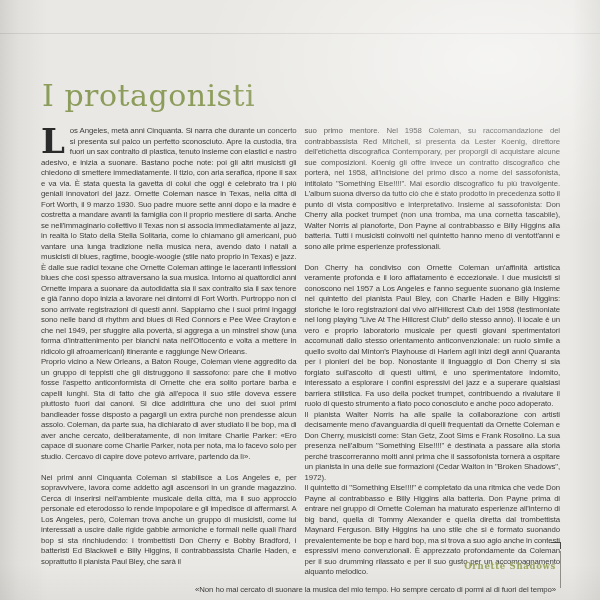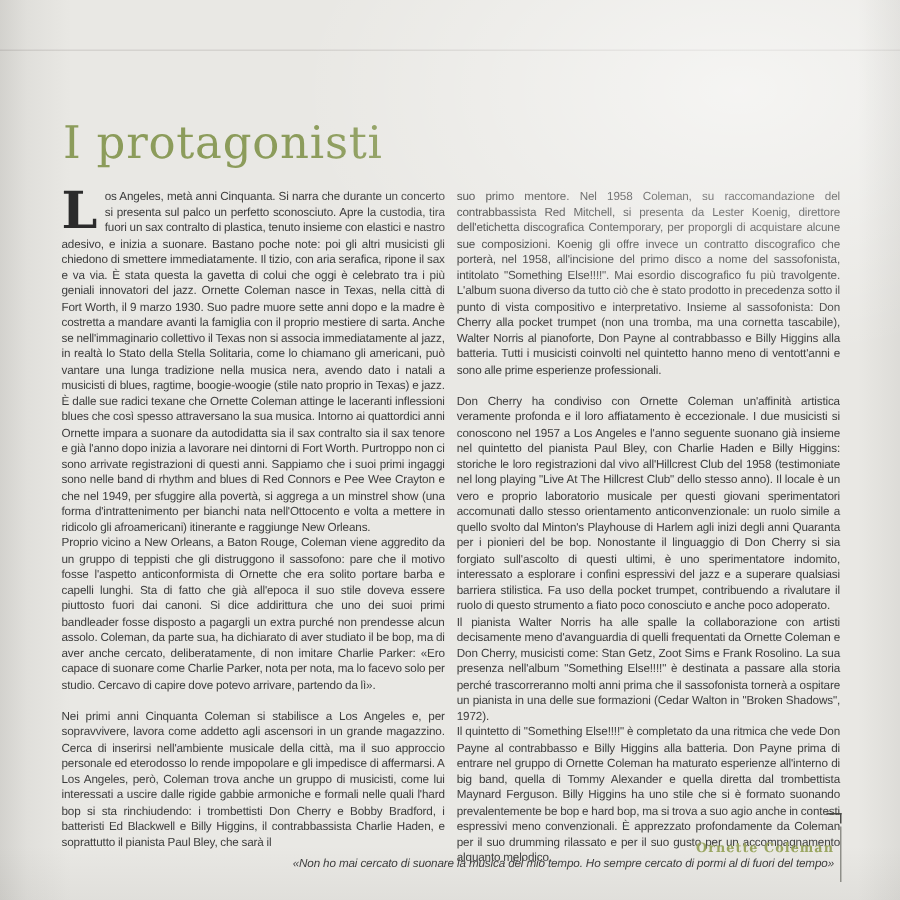--- a/index.html
+++ b/index.html
@@ -85,22 +85,21 @@
     z-index: 6;
   }
   .caption-attribution {
     font-family: "DejaVu Serif", "Liberation Serif", serif;
     font-weight: bold;
     font-size: 8.5px;
     letter-spacing: 0.7px;
     color: #9aa661;
   }
   .caption-quote {
-    margin-top: 0;
-    font-style: italic;
+    margin-top: 14px;
     font-size: 7.8px;
     letter-spacing: -0.1px;
     color: #3c3c3c;
   }
   .caption-rule {
     position: absolute;
     left: 560px;
     top: 551px;
     width: 1px;
     height: 37px;
@@ -137,15 +136,15 @@
     <p>suo primo mentore. Nel 1958 Coleman, su raccomandazione del contrabbassista Red Mitchell, si presenta da Lester Koenig, direttore dell'etichetta discografica Contemporary, per proporgli di acquistare alcune sue composizioni. Koenig gli offre invece un contratto discografico che porterà, nel 1958, all'incisione del primo disco a nome del sassofonista, intitolato "Something Else!!!!". Mai esordio discografico fu più travolgente. L'album suona diverso da tutto ciò che è stato prodotto in precedenza sotto il punto di vista compositivo e interpretativo. Insieme al sassofonista: Don Cherry alla pocket trumpet (non una tromba, ma una cornetta tascabile), Walter Norris al pianoforte, Don Payne al contrabbasso e Billy Higgins alla batteria. Tutti i musicisti coinvolti nel quintetto hanno meno di ventott'anni e sono alle prime esperienze professionali.</p>
     <p class="gap-before">Don Cherry ha condiviso con Ornette Coleman un'affinità artistica veramente profonda e il loro affiatamento è eccezionale. I due musicisti si conoscono nel 1957 a Los Angeles e l'anno seguente suonano già insieme nel quintetto del pianista Paul Bley, con Charlie Haden e Billy Higgins: storiche le loro registrazioni dal vivo all'Hillcrest Club del 1958 (testimoniate nel long playing "Live At The Hillcrest Club" dello stesso anno). Il locale è un vero e proprio laboratorio musicale per questi giovani sperimentatori accomunati dallo stesso orientamento anticonvenzionale: un ruolo simile a quello svolto dal Minton's Playhouse di Harlem agli inizi degli anni Quaranta per i pionieri del be bop. Nonostante il linguaggio di Don Cherry si sia forgiato sull'ascolto di questi ultimi, è uno sperimentatore indomito, interessato a esplorare i confini espressivi del jazz e a superare qualsiasi barriera stilistica. Fa uso della pocket trumpet, contribuendo a rivalutare il ruolo di questo strumento a fiato poco conosciuto e anche poco adoperato.</p>
     <p>Il pianista Walter Norris ha alle spalle la collaborazione con artisti decisamente meno d'avanguardia di quelli frequentati da Ornette Coleman e Don Cherry, musicisti come: Stan Getz, Zoot Sims e Frank Rosolino. La sua presenza nell'album "Something Else!!!!" è destinata a passare alla storia perché trascorreranno molti anni prima che il sassofonista tornerà a ospitare un pianista in una delle sue formazioni (Cedar Walton in "Broken Shadows", 1972).</p>
     <p>Il quintetto di "Something Else!!!!" è completato da una ritmica che vede Don Payne al contrabbasso e Billy Higgins alla batteria. Don Payne prima di entrare nel gruppo di Ornette Coleman ha maturato esperienze all'interno di big band, quella di Tommy Alexander e quella diretta dal trombettista Maynard Ferguson. Billy Higgins ha uno stile che si è formato suonando prevalentemente be bop e hard bop, ma si trova a suo agio anche in contesti espressivi meno convenzionali. È apprezzato profondamente da Coleman per il suo drumming rilassato e per il suo gusto per un accompagnamento alquanto melodico.</p>
   </div>
 </div>
 
 <div class="caption-corner-mark"></div>
 <div class="caption-rule"></div>
 <div class="caption">
-  <div class="caption-attribution">Ornette Coleman</div>
+  <div class="caption-attribution">Ornette Shadows</div>
   <div class="caption-quote">«Non ho mai cercato di suonare la musica del mio tempo. Ho sempre cercato di pormi al di fuori del tempo»</div>
 </div>
 
 </body></html>

